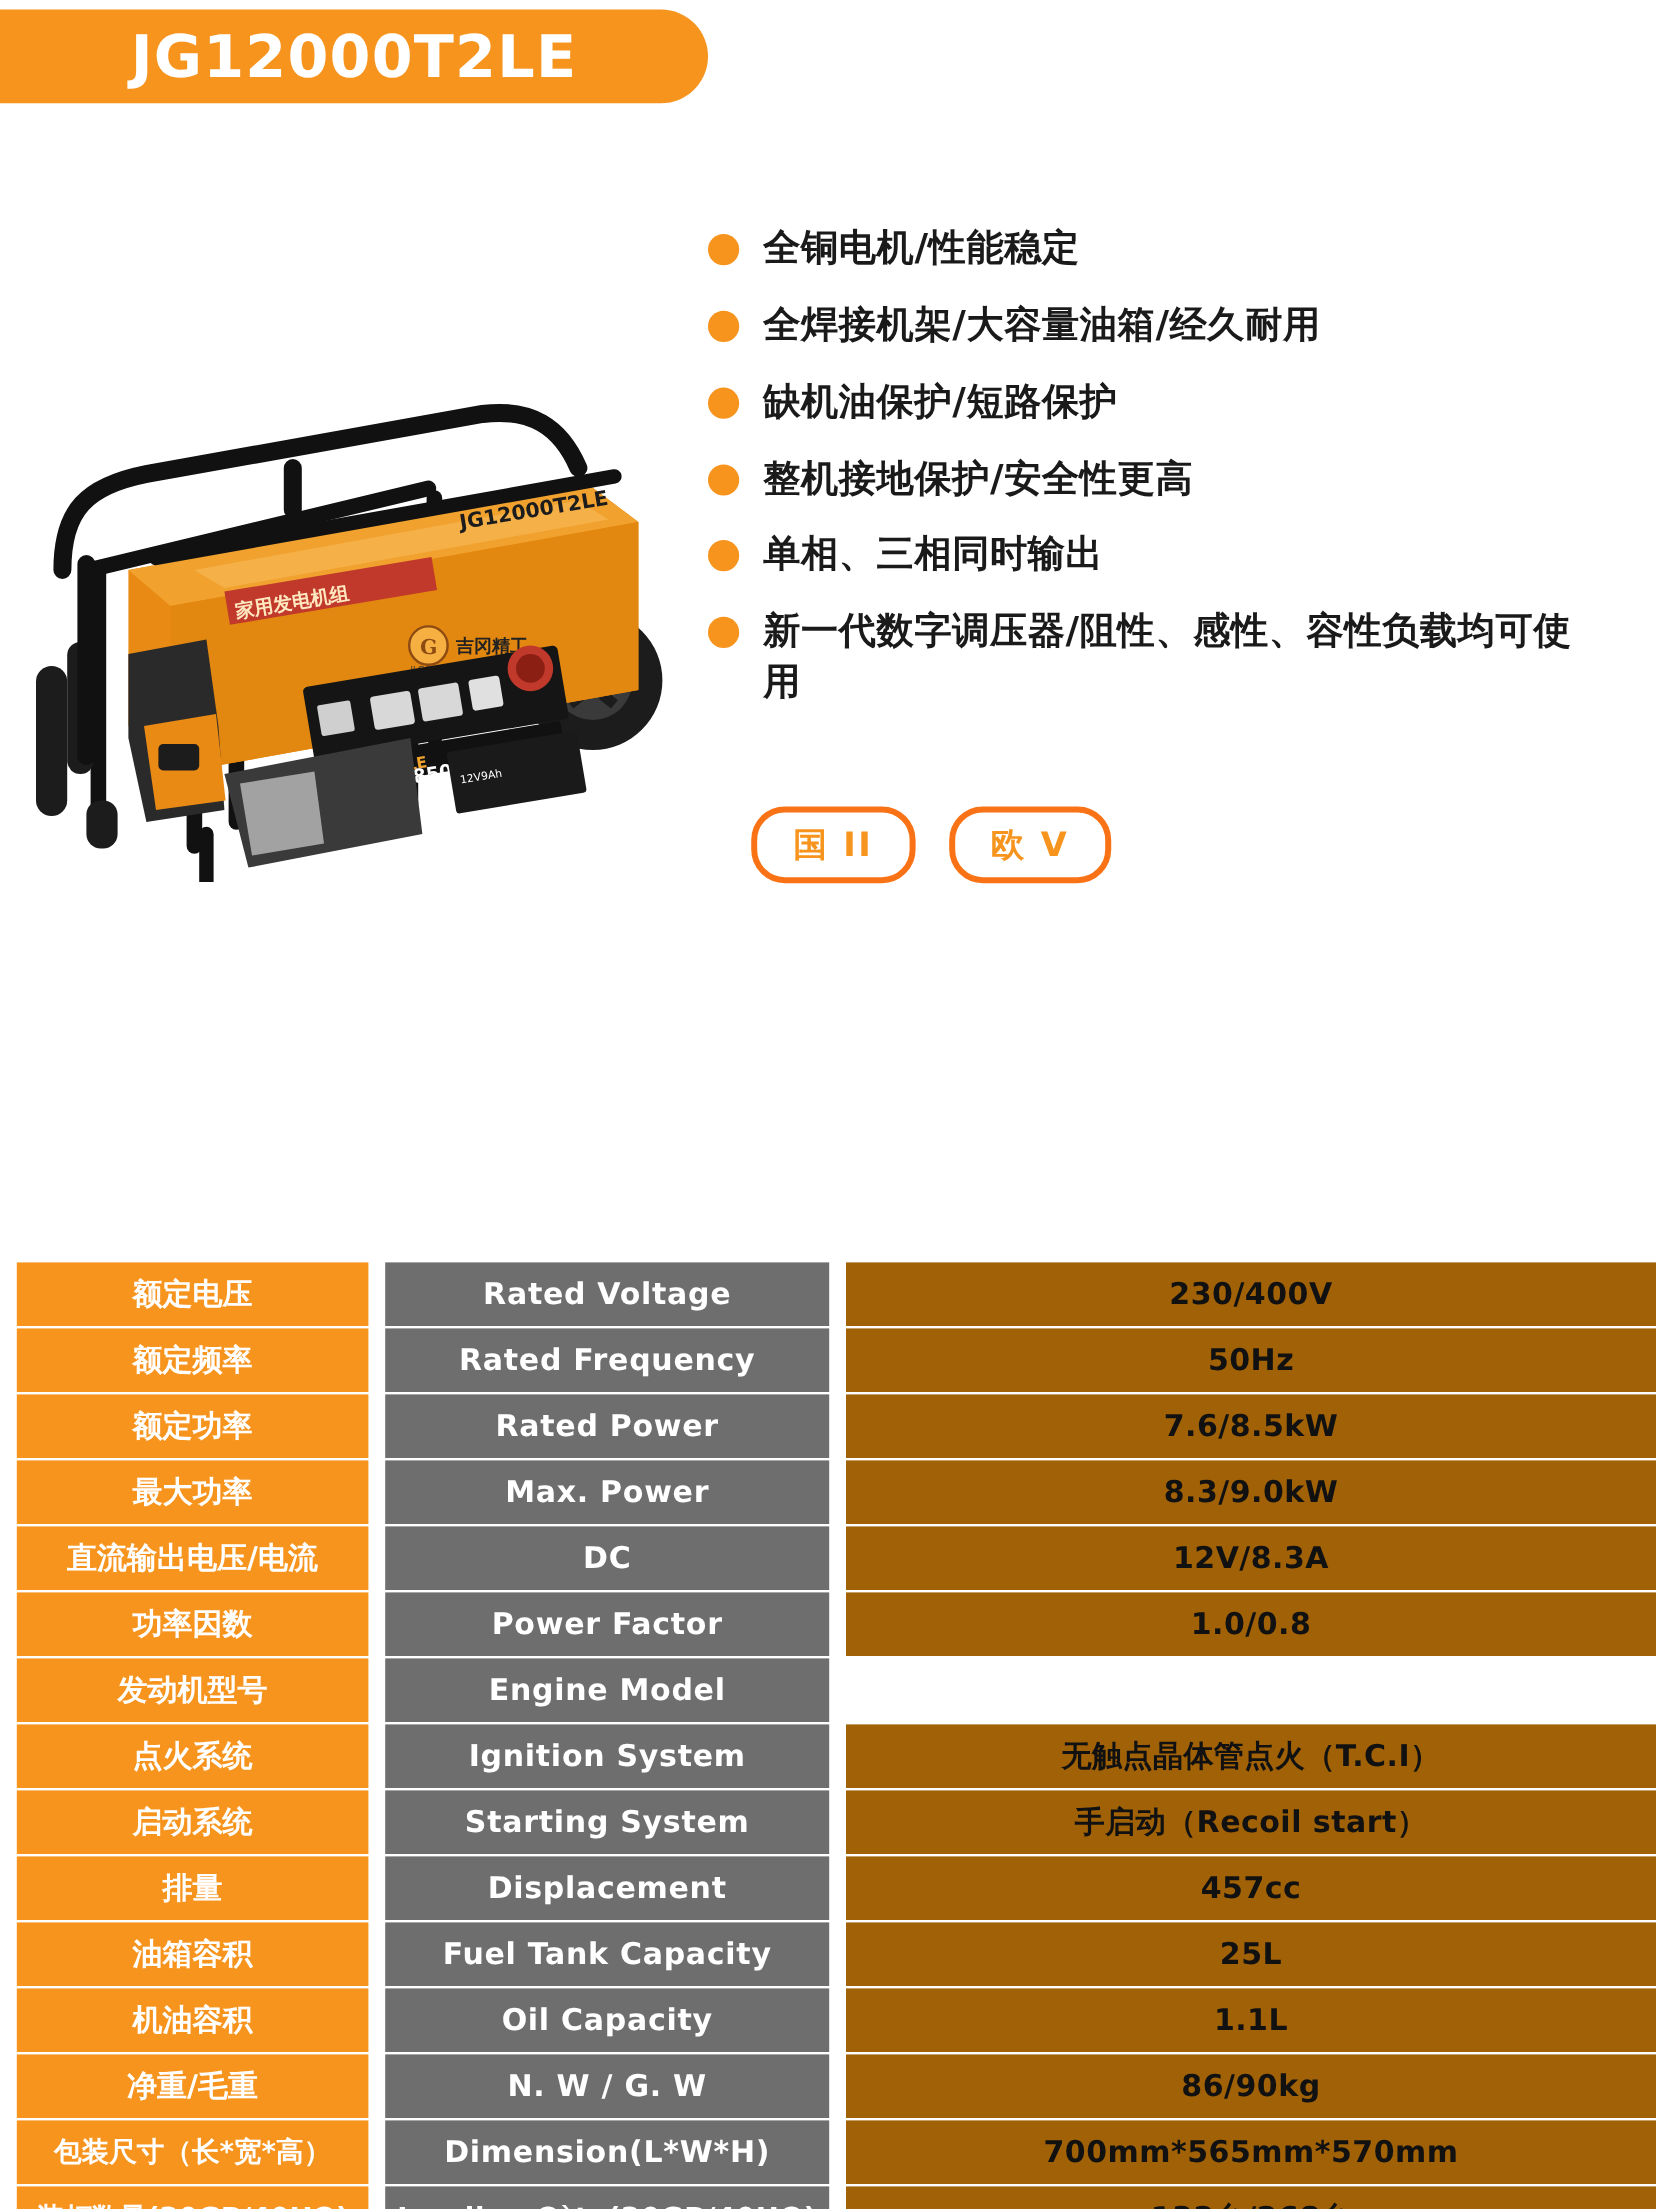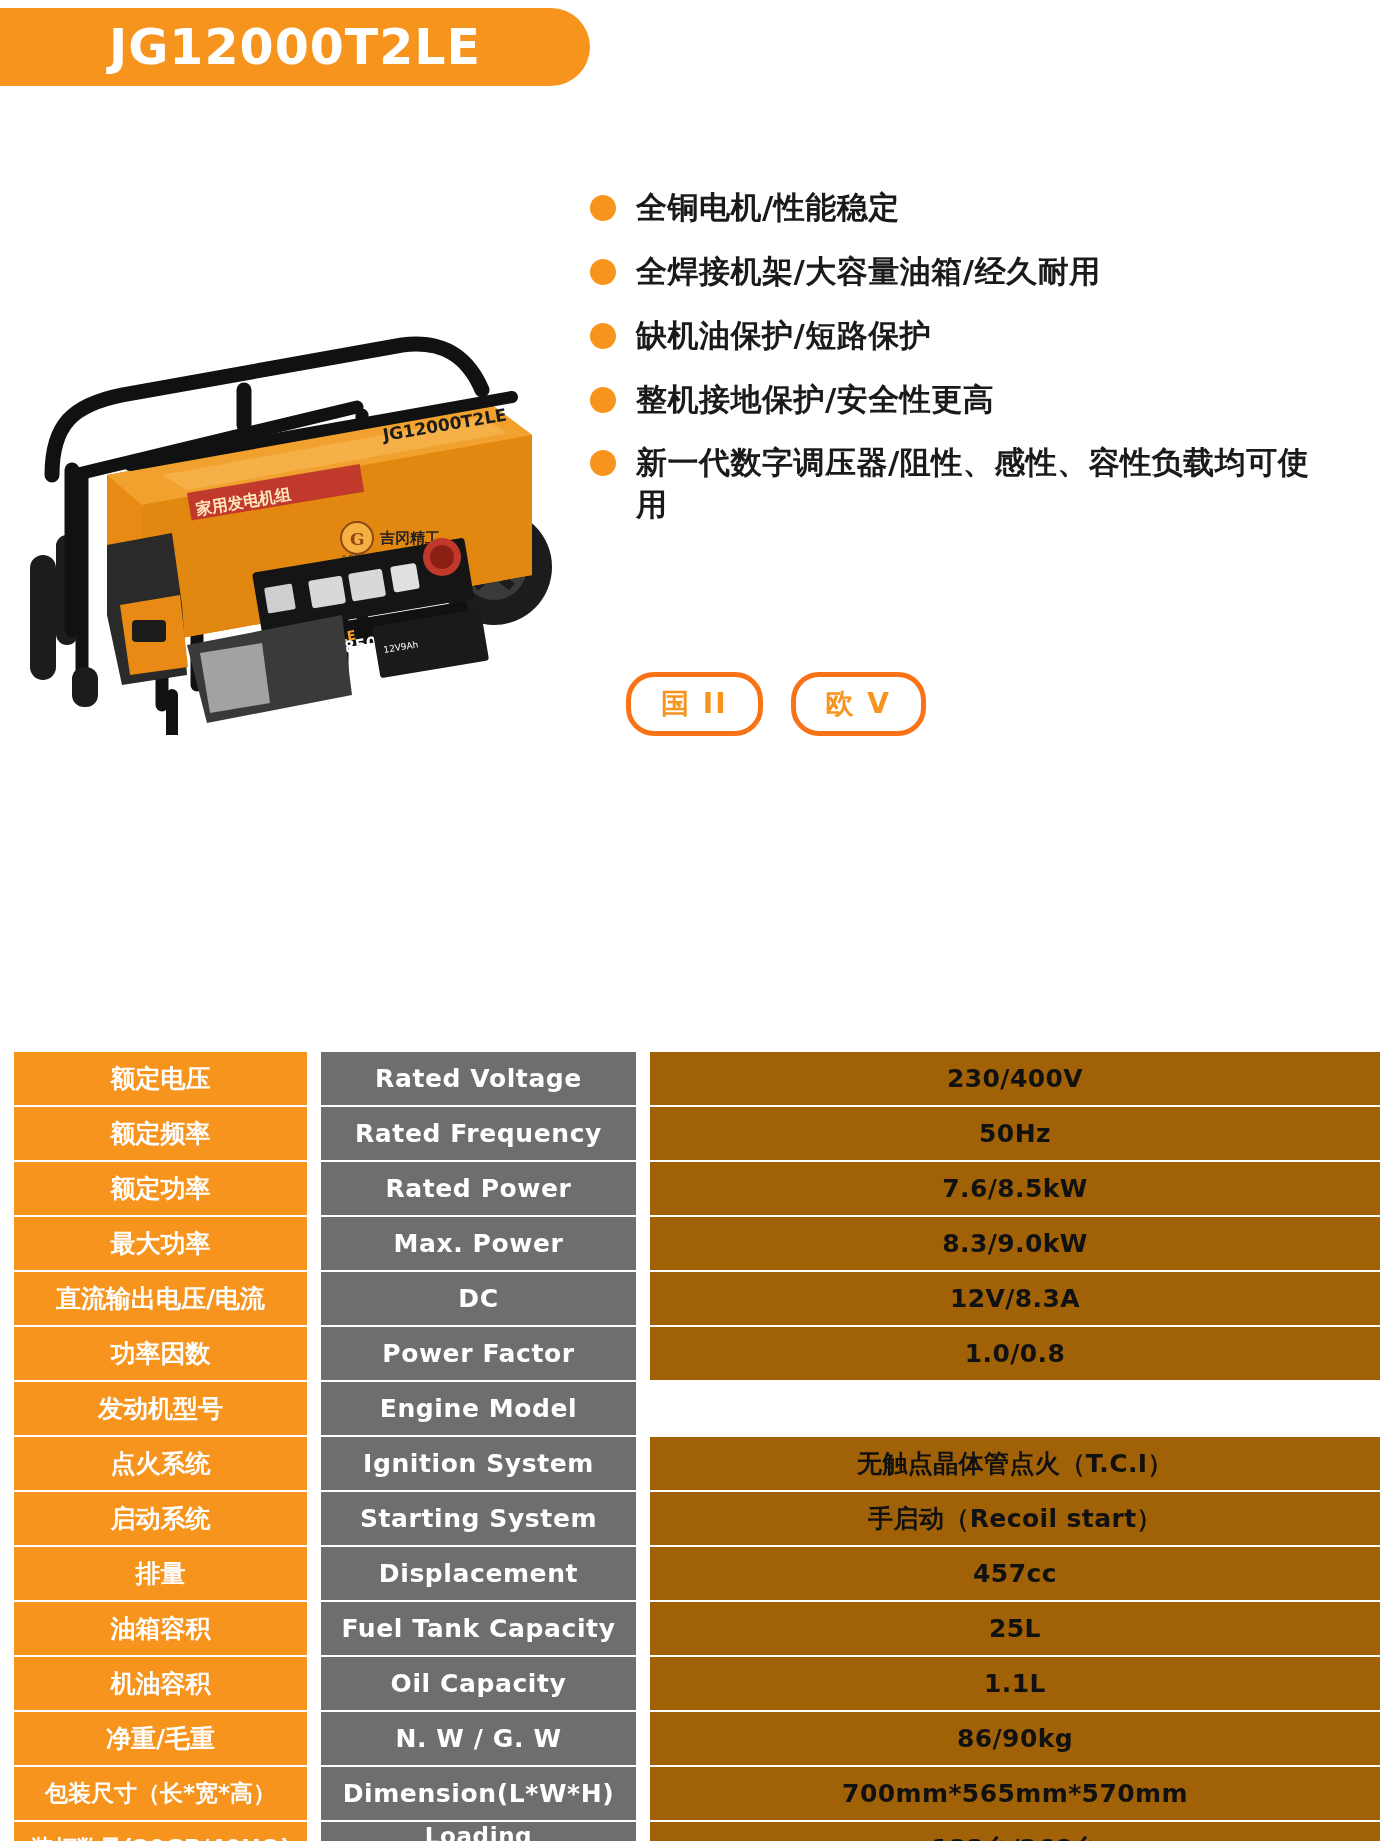--- a/index.html
+++ b/index.html
@@ -112,21 +112,21 @@
     font-family: "DejaVu Sans", sans-serif;
   }
   .cell-cn {
     width: 293px;
     background: #F7941D;
     color: #ffffff;
     font-size: 25px;
     margin-right: 14px;
   }
   .cell-en {
-    width: 315px;
+    width: 370px;
     background: #6E6E6E;
     color: #ffffff;
     font-size: 25px;
     margin-right: 14px;
     letter-spacing: 0.6px;
   }
   .cell-val {
     flex: 1;
     background: #a16207;
     color: #111111;
@@ -234,20 +234,24 @@
   <div class="feature-row">
     <span class="bullet"></span>
     <span class="feature-text">缺机油保护/短路保护</span>
   </div>
   <div class="feature-row">
     <span class="bullet"></span>
     <span class="feature-text">整机接地保护/安全性更高</span>
   </div>
   <div class="feature-row">
     <span class="bullet"></span>
+    <span class="feature-text">单相、三相同时输出</span>
+  </div>
+  <div class="feature-row">
+    <span class="bullet"></span>
     <span class="feature-text" style="max-width:700px">新一代数字调压器/阻性、感性、容性负载均可使用</span>
   </div>
 </div>
 
 <div class="badges">
   <span class="badge">国 II</span>
   <span class="badge">欧 V</span>
 </div>
 
 <div class="spec-table">

